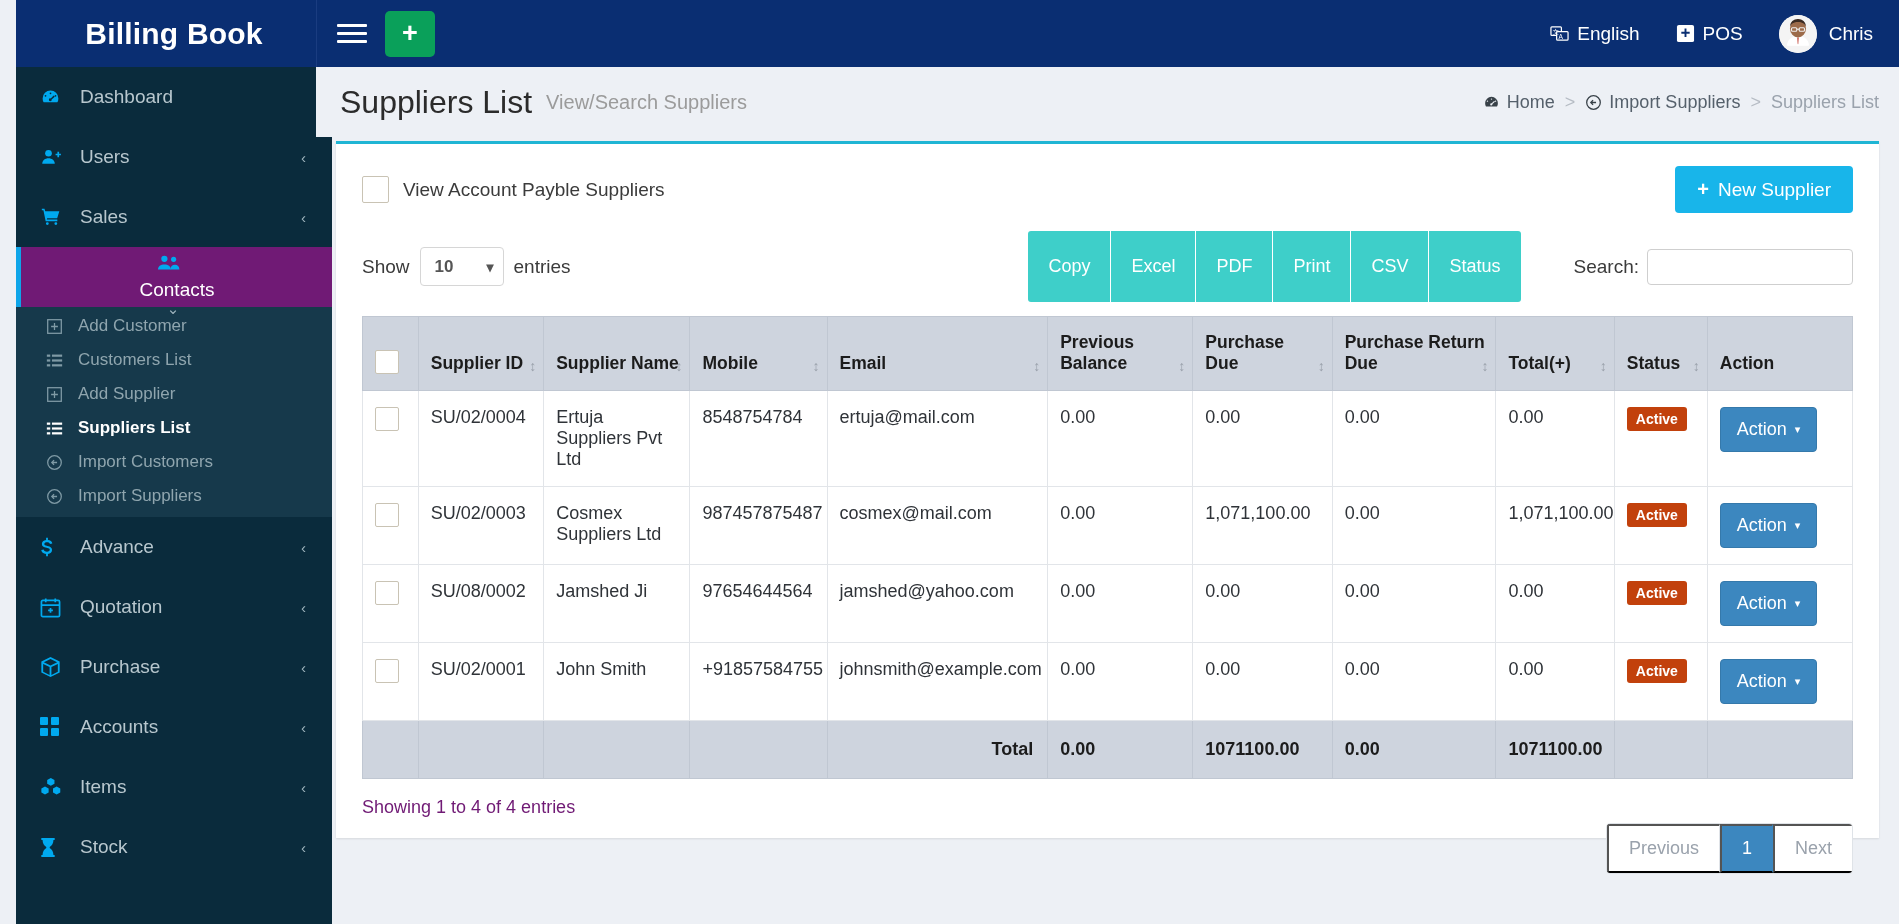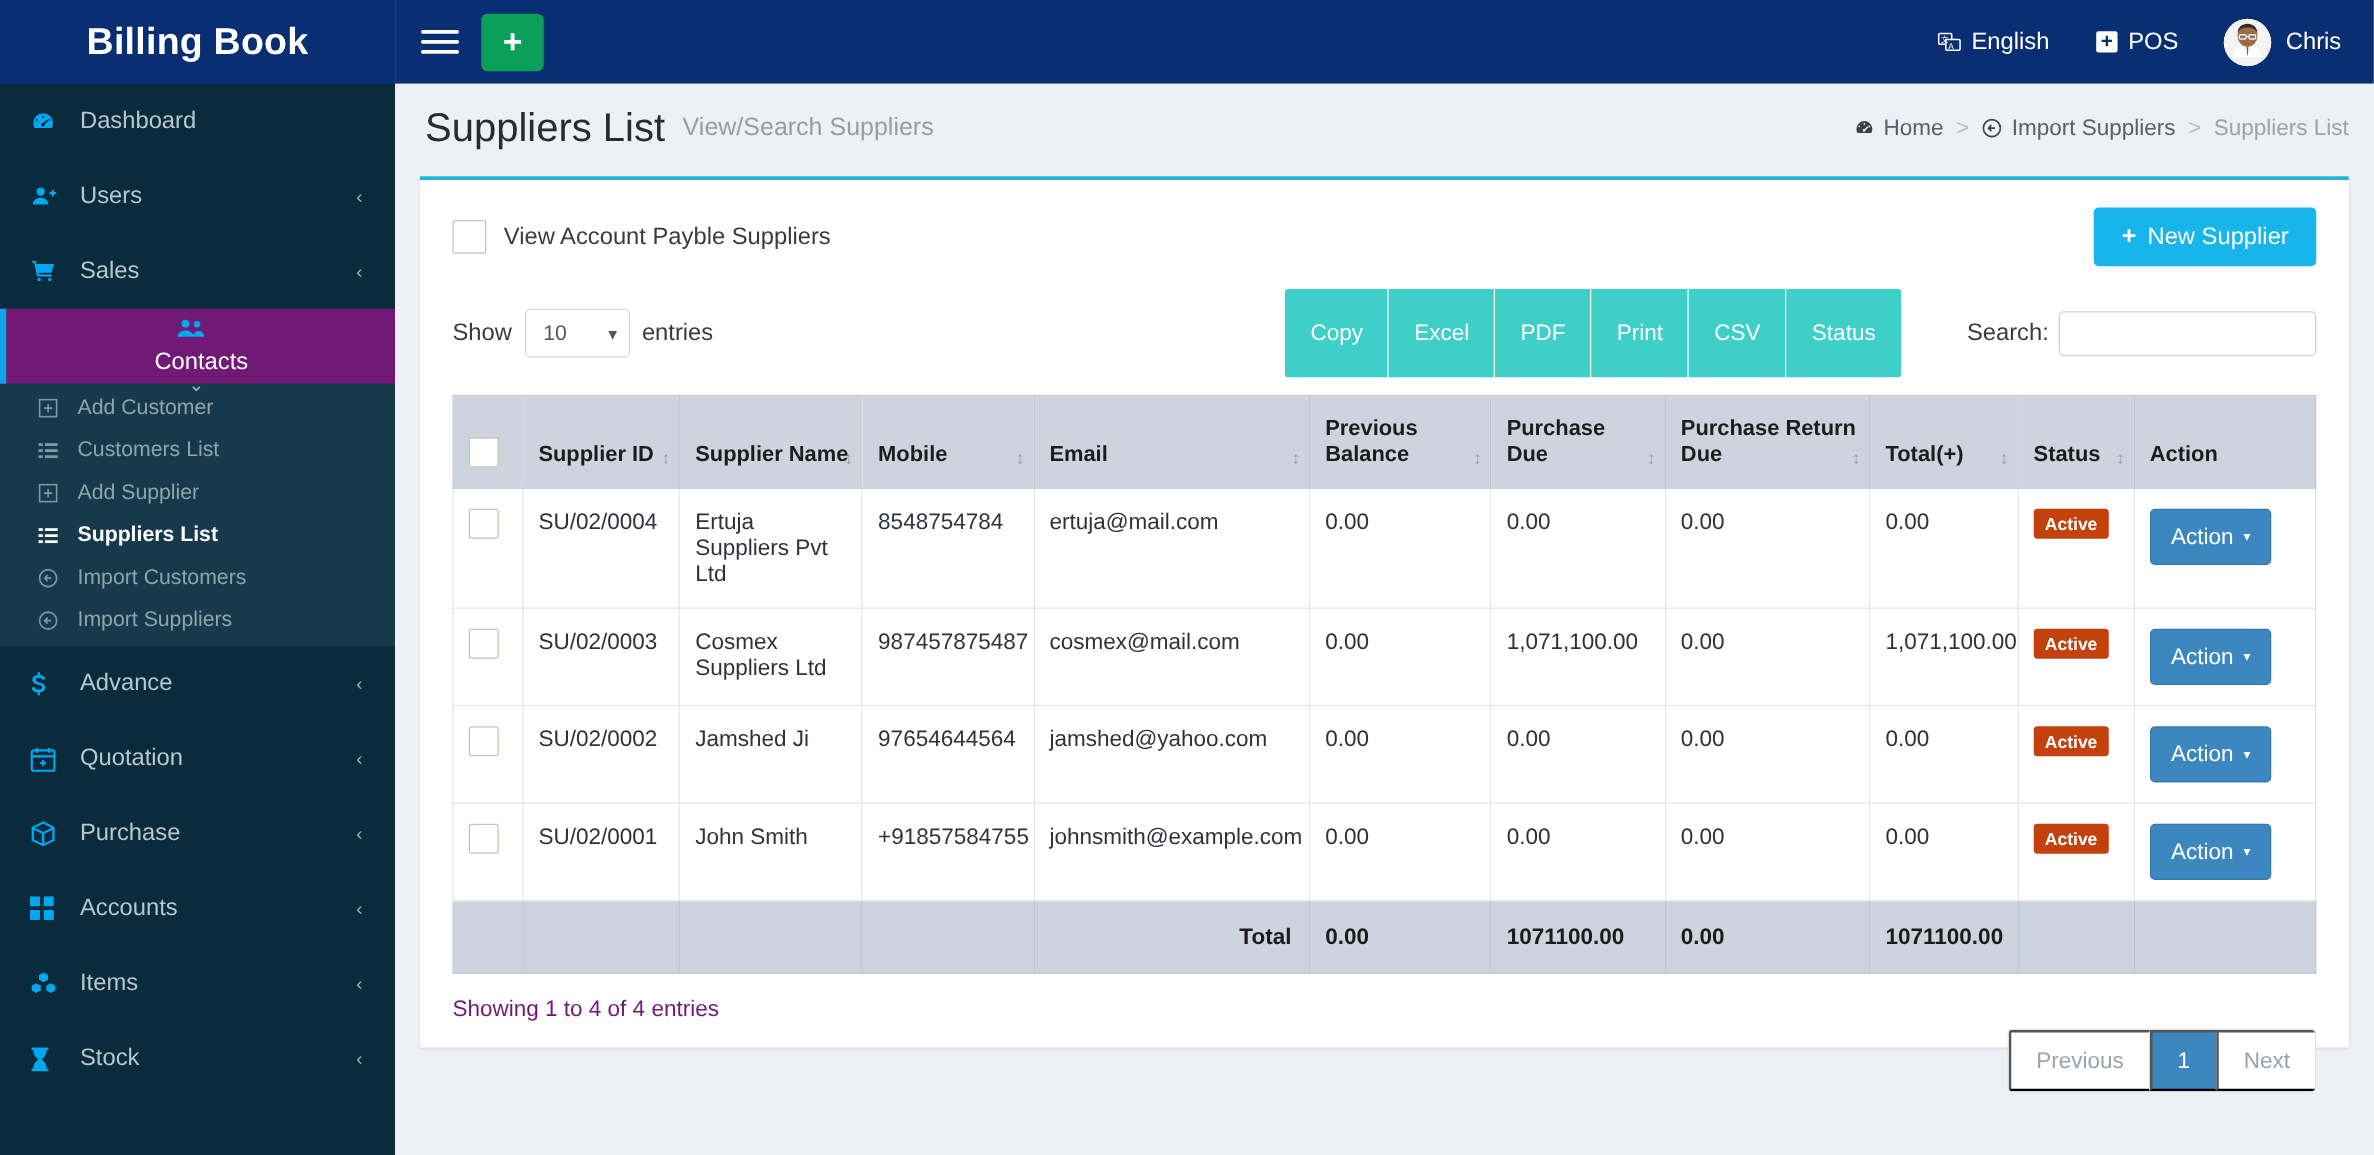--- a/index.html
+++ b/index.html
@@ -6,21 +6,21 @@
   html, body {
     margin: 0; padding: 0;
     width: 1899px; height: 924px;
     overflow: hidden;
     font-family: "Liberation Sans", sans-serif;
     background: #edf0f5;
   }
 
   
   #sidebar {
-    position: absolute; left: 0; top: 0;
+    position: absolute; left: 16px; top: 0;
     width: 316px; height: 924px;
     background: #0a2b3c;
     overflow: hidden;
   }
   #brand {
     height: 67px;
     background: #0a2e72;
     display: flex; align-items: center; justify-content: center;
   }
   #brand .brand-text {
@@ -150,21 +150,21 @@
   #tools {
     display: flex; align-items: center;
     padding: 10px 26px 8px 26px;
     gap: 39px;
   }
   .show-grp { display: flex; align-items: center; gap: 10px; font-size: 19px; color:#3b3b3b; }
   .sel-wrap {
     position: relative; width: 84px; height: 39px;
     border: 1px solid #d6d6d6; border-radius: 4px; background: #fff;
     display: flex; align-items: center; padding: 0 14px;
-    font-size: 17px; color: #555; cursor: pointer;
+    font-size: 17px; color: #555; cursor: pointer; font-weight: bold;
   }
   .sel-wrap .caret {
     position: absolute; right: 9px; top: 50%; transform: translateY(-50%);
     color: #555; font-size: 14px;
   }
   #export-grp {
     margin-left: auto; display: flex;
     border-radius: 3px; overflow: hidden;
   }
   .exp-btn {
@@ -648,21 +648,21 @@
             <td><span class="badge-active">Active</span></td>
             <td><button class="action-btn">
                 <span>Action</span>
                 <span class="dd">▾</span>
               </button></td>
           </tr>
           <tr>
             <td>
               <span class="row-chk"></span>
             </td>
-            <td>SU/02/0002</td>
+            <td>SU/08/0002</td>
             <td>Jamshed Ji</td>
             <td>97654644564</td>
             <td>jamshed@yahoo.com</td>
             <td>0.00</td>
             <td>0.00</td>
             <td>0.00</td>
             <td>0.00</td>
             <td><span class="badge-active">Active</span></td>
             <td><button class="action-btn">
                 <span>Action</span>

